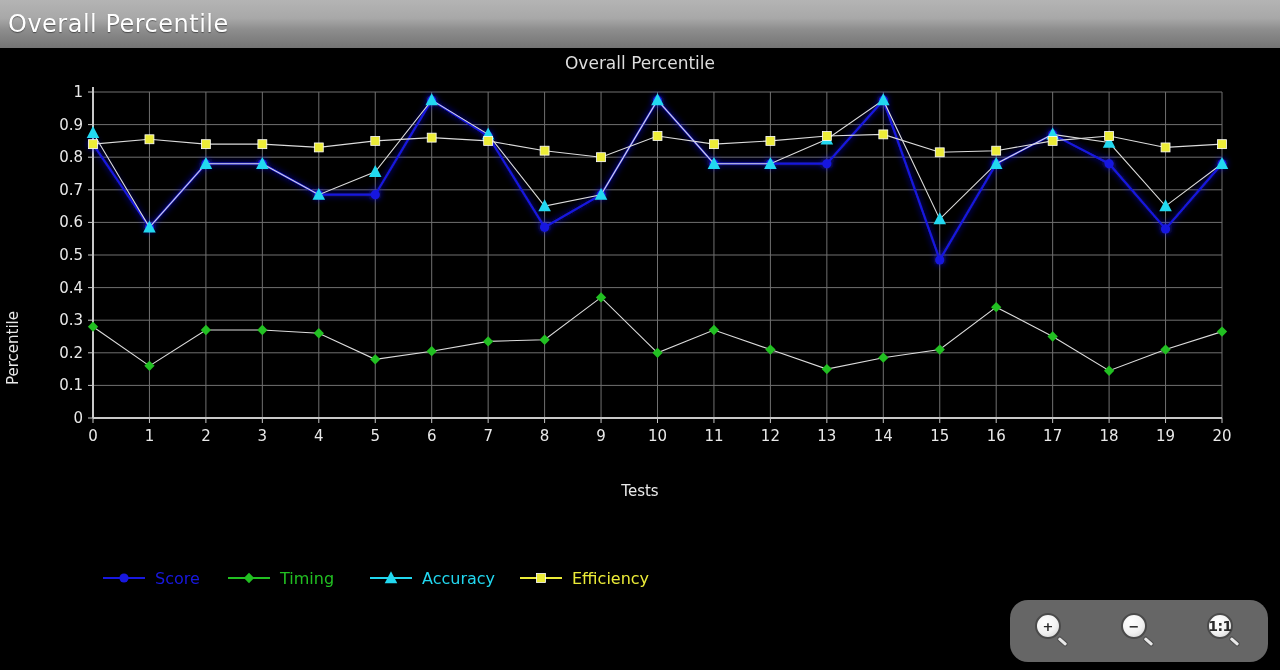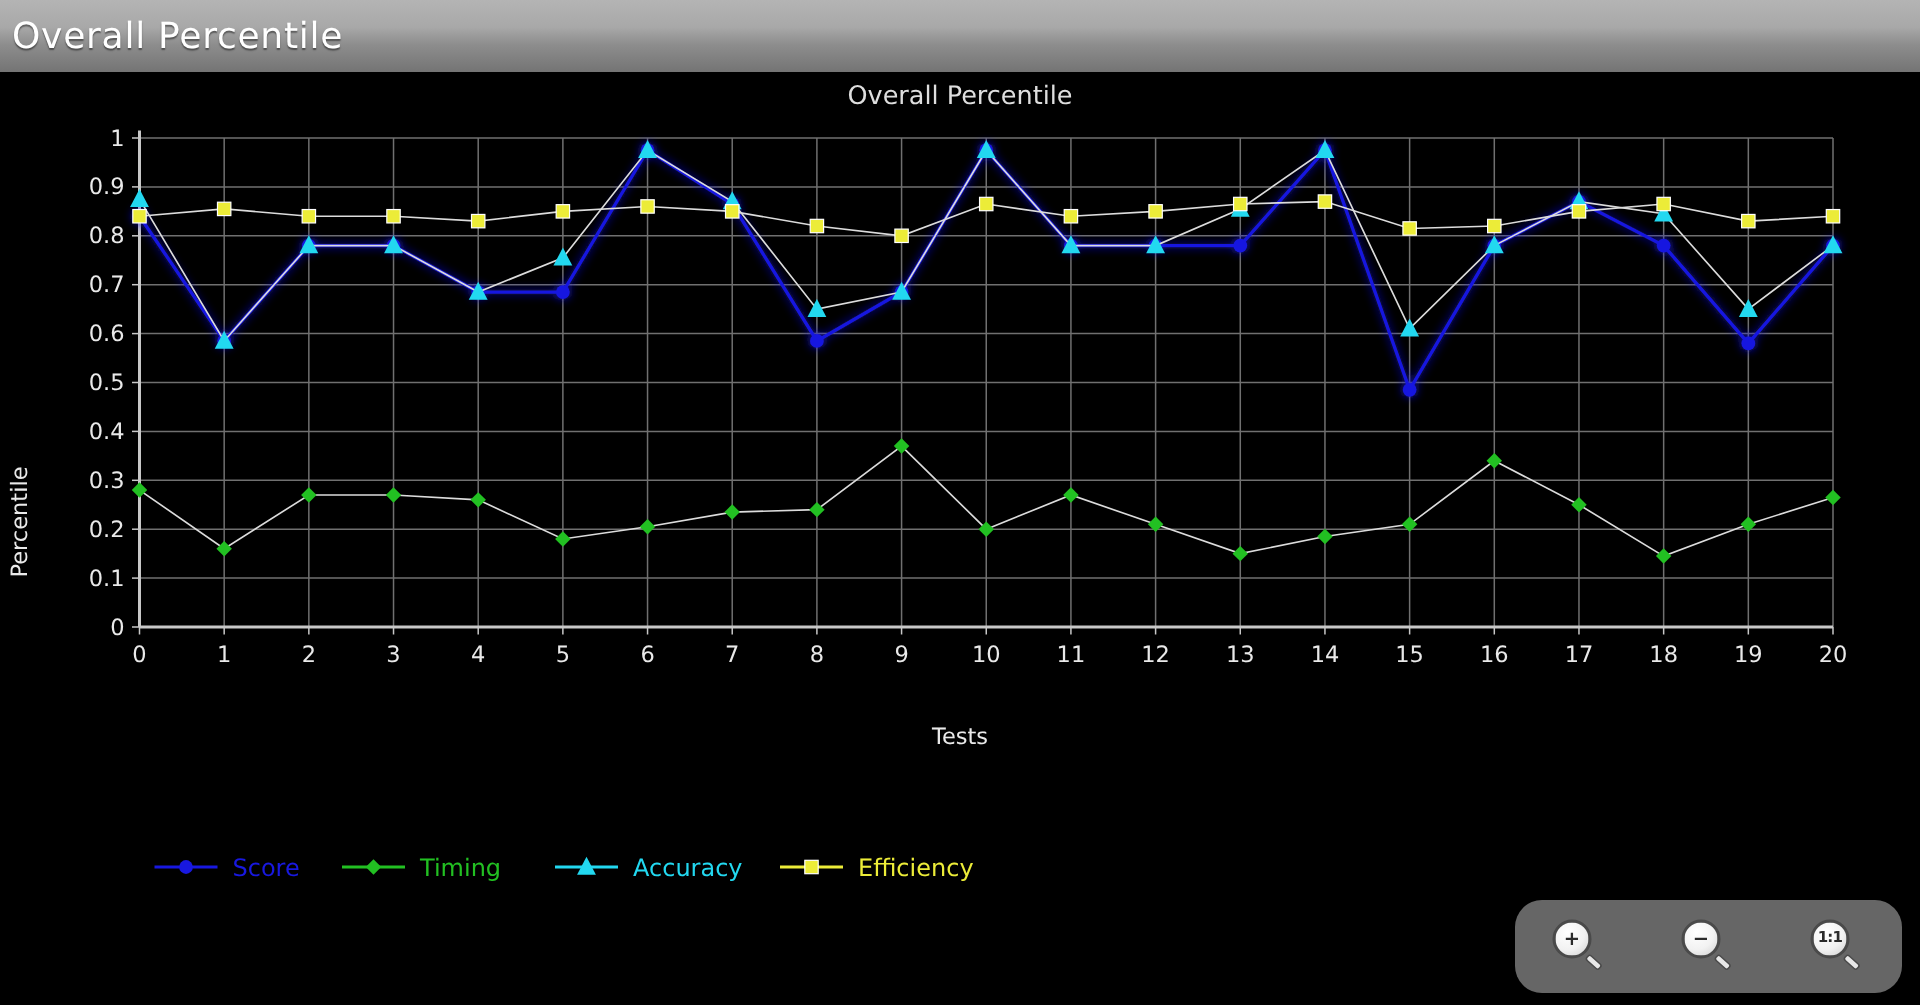--- a/index.html
+++ b/index.html
@@ -81,21 +81,21 @@
     border: 2px solid #4a4a4a;
     box-sizing: border-box;
     display: flex;
     align-items: center;
     justify-content: center;
     color: #2b2b2b;
     font-size: 13px;
     font-weight: bold;
     line-height: 1;
   }
-  .zoom-glass.tiny { font-size: 10px; letter-spacing: -0.5px; }
+  .zoom-glass.tiny { font-size: 14px; letter-spacing: -0.5px; }
   .zoom-handle {
     position: absolute;
     left: 27px; top: 24px;
     width: 12px; height: 5px;
     background: #e8e8e8;
     border: 1.5px solid #4a4a4a;
     box-sizing: border-box;
     border-radius: 2px;
     transform: rotate(42deg);
     transform-origin: 0 50%;

